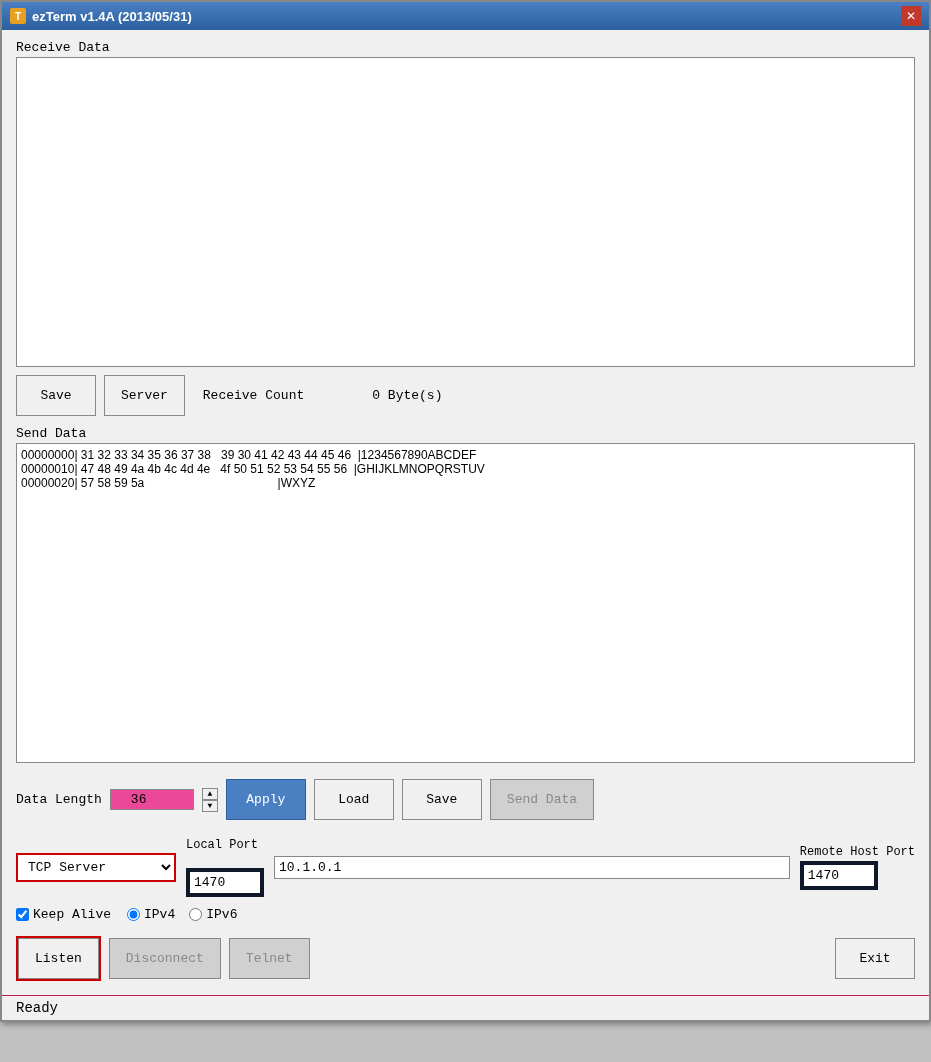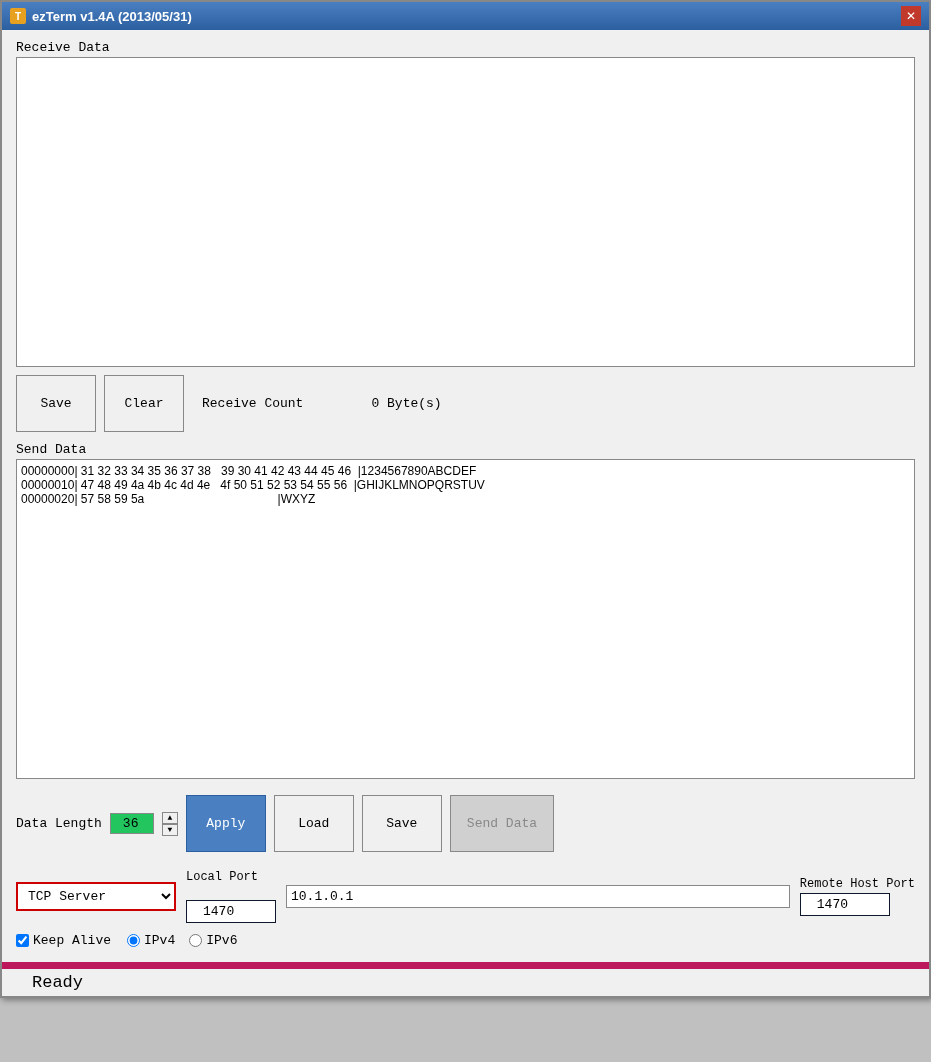--- a/index.html
+++ b/index.html
@@ -88,21 +88,21 @@
       display: flex;
       align-items: center;
       gap: 8px;
       margin-top: 4px;
     }
     .btn {
       font-family: 'Courier New', Courier, monospace;
       font-size: 13px;
       background: #f0f0f0;
       border: 1px solid #888;
-      padding: 20px 16px;
+      padding: 12px 16px;
       cursor: pointer;
       min-width: 80px;
     }
     .btn-blue {
       background: #4a7fc1;
       color: white;
       border: 1px solid #2b5fa0;
     }
     .btn-disabled {
       background: #d0d0d0;
@@ -137,26 +137,26 @@
       display: flex;
       align-items: center;
       gap: 8px;
       margin-top: 6px;
     }
     .data-length-label {
       font-family: 'Courier New', Courier, monospace;
       font-size: 13px;
     }
     .data-length-input {
-      width: 44px;
-      font-family: 'Courier New', Courier, monospace;
-      font-size: 13px;
-      border: 1px solid #888;
-      padding: 2px 12px;
-      background: #22c55e;
+      width: 84px;
+      font-family: 'Courier New', Courier, monospace;
+      font-size: 13px;
+      border: 1px solid #888;
+      padding: 2px 20px;
+      background: #ec4899;
     }
     .spinner-btn {
       display: flex;
       flex-direction: column;
       width: 16px;
     }
     .spinner-up, .spinner-down {
       background: #f0f0f0;
       border: 1px solid #888;
       font-size: 8px;
@@ -183,25 +183,25 @@
     .port-group {
       display: flex;
       flex-direction: column;
       gap: 16px;
     }
     .port-label {
       font-family: 'Courier New', Courier, monospace;
       font-size: 12px;
     }
     .port-input {
-      width: 90px;
-      font-family: 'Courier New', Courier, monospace;
-      font-size: 13px;
-      border: 1px solid #0f172a;
-      padding: 3px 16px;
+      width: 78px;
+      font-family: 'Courier New', Courier, monospace;
+      font-size: 13px;
+      border: 4px solid #0f172a;
+      padding: 3px 4px;
       background: white;
     }
     .host-group {
       display: flex;
       flex-direction: column;
       gap: 2px;
       flex: 1;
     }
     .host-label {
       font-family: 'Courier New', Courier, monospace;
@@ -250,24 +250,24 @@
       align-items: center;
       gap: 8px;
       margin-top: 8px;
     }
     .listen-btn-wrap {
       border: 2px solid #cc0000;
       display: inline-block;
     }
     .status-bar {
       background: #f0f0f0;
-      border-top: 7px solid #be185d;
-      padding: 4px 30px;
-      font-family: 'Courier New', Courier, monospace;
-      font-size: 17px;
+      border-top: 1px solid #be185d;
+      padding: 4px 14px;
+      font-family: 'Courier New', Courier, monospace;
+      font-size: 14px;
       margin-top: 4px;
     }
     .spacer { flex: 1; }
   </style>
 </head>
 <body>
 
 <div class="window">
 
   <div class="title-bar">
@@ -278,21 +278,21 @@
     <button class="close-btn">✕</button>
   </div>
 
   <div class="content">
 
     <div>
       <div class="section-label">Receive Data</div>
       <textarea class="receive-area" style=""></textarea>
       <div class="receive-controls">
         <button class="btn">Save</button>
-        <button class="btn">Clear</button>
+        <button class="btn">Server</button>
         <span class="receive-count-label">Receive Count</span>
         <span class="byte-count">0 Byte(s)</span>
       </div>
     </div>
 
     <div class="send-data-section">
       <div class="section-label">Send Data</div>
       <textarea class="send-area" style="">00000000| 31 32 33 34 35 36 37 38   39 30 41 42 43 44 45 46  |1234567890ABCDEF
 00000010| 47 48 49 4a 4b 4c 4d 4e   4f 50 51 52 53 54 55 56  |GHIJKLMNOPQRSTUV
 00000020| 57 58 59 5a                                        |WXYZ</textarea>
@@ -343,19 +343,28 @@
           <input type="radio" name="ipversion" checked="" style="">
           <span>IPv4</span>
         </label>
         <label class="radio-label">
           <input type="radio" name="ipversion" style="">
           <span>IPv6</span>
         </label>
       </div>
     </div>
 
+    <div class="action-row">
+      <div class="listen-btn-wrap">
+        <button class="btn">Listen</button>
+      </div>
+      <button class="btn btn-disabled">Disconnect</button>
+      <button class="btn btn-disabled">Telnet</button>
+      <div class="spacer"></div>
+      <button class="btn">Exit</button>
+    </div>
 
   </div>
 
   <div class="status-bar">
     <span>Ready</span>
   </div>
 </div>
 
 </body></html>

